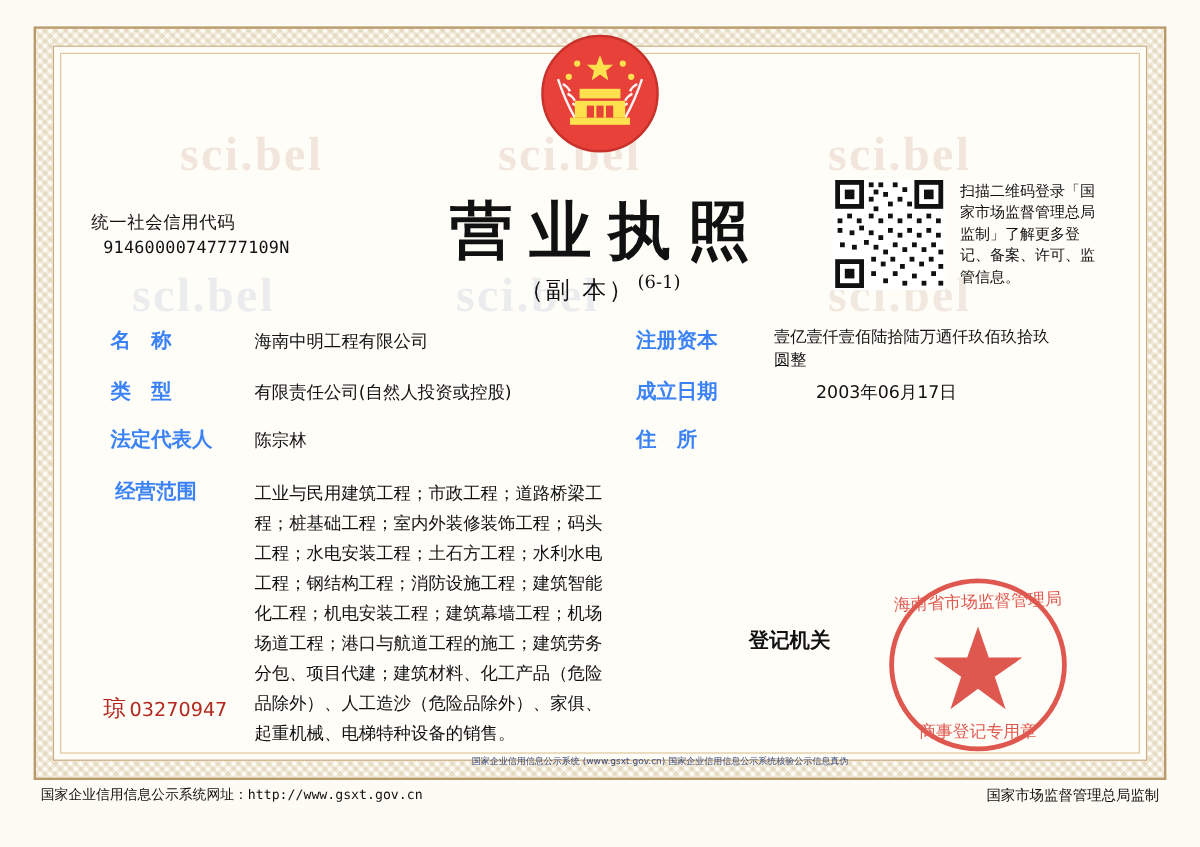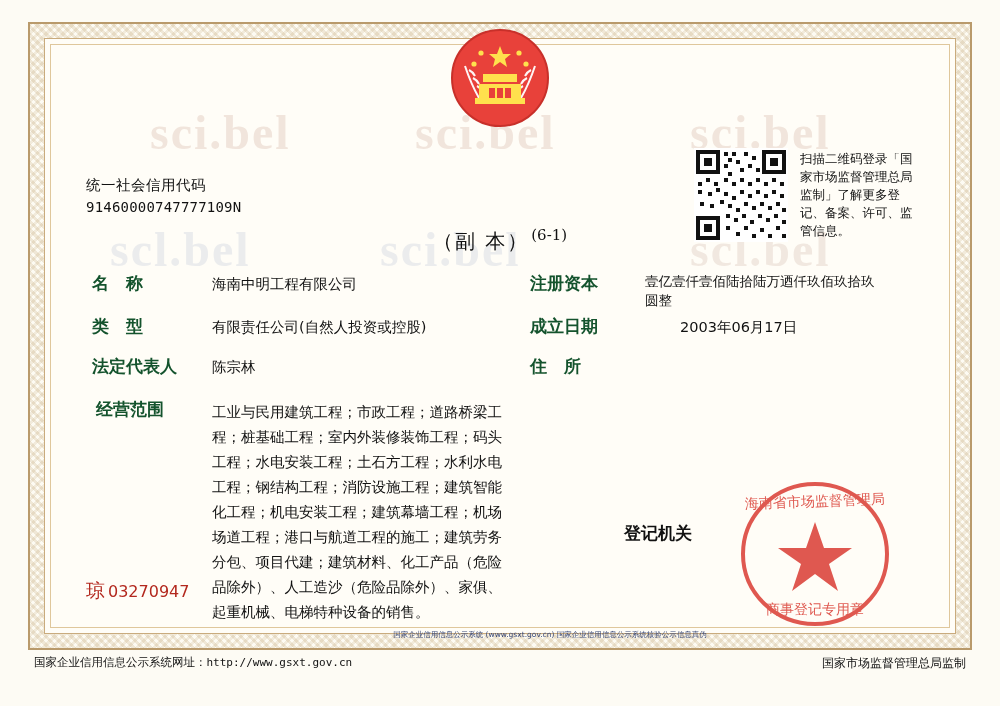--- a/index.html
+++ b/index.html
@@ -48,21 +48,21 @@
     position: absolute;
     left: 5px; top: 5px; right: 5px; bottom: 5px;
     border: 1px solid #dfc79c;
     pointer-events: none;
   }
   
   .watermark {
     position: absolute;
     font-family: "Liberation Serif", serif;
     color: rgba(206,170,150,0.28);
-    font-size: 48px;
+    font-size: 40px;
     letter-spacing: 2px;
     font-weight: bold;
     user-select: none;
   }
   .wm1 { left: 150px; top: 105px; }
   .wm2 { left: 415px; top: 105px; }
   .wm3 { left: 690px; top: 105px; }
   .wm4 { left: 110px; top: 222px; color: rgba(190,200,215,0.30); }
   .wm5 { left: 380px; top: 222px; color: rgba(190,200,215,0.30); }
   .wm6 { left: 690px; top: 222px; color: rgba(200,175,160,0.26); }
@@ -103,21 +103,21 @@
   .subtitle .serial {
     font-size: 15px;
     letter-spacing: 0;
     position: relative;
     top: -8px;
     margin-left: 2px;
   }
   
   .code-label {
     position: absolute;
-    left: 86px;
+    left: 76px;
     top: 176px;
     font-size: 14.5px;
     color: #111;
     letter-spacing: 0.5px;
     font-family: "DejaVu Sans", sans-serif;
   }
   .code-value {
     position: absolute;
     left: 86px;
     top: 199px;
@@ -142,21 +142,21 @@
     font-size: 12.5px;
     line-height: 18px;
     color: #111;
     font-family: "DejaVu Sans", sans-serif;
   }
   
   .field-label {
     position: absolute;
     font-size: 17px;
     font-weight: bold;
-    color: #14532d;
+    color: #3b82f6;
     font-family: Liberation Serif, serif;
   }
   .field-value {
     position: absolute;
     font-size: 14.5px;
     color: #111;
     font-family: "DejaVu Sans", sans-serif;
   }
   .name-label  { left: 92px;  top: 272px; width: 130px; display:flex; justify-content: space-between; }
   .name-value  { left: 212px; top: 275px; }
@@ -280,20 +280,21 @@
 
       <rect x="34" y="58" width="42" height="14" fill="#ffe14d"></rect>
       <rect x="30" y="72" width="50" height="6" fill="#ffe14d"></rect>
       <rect x="38" y="48" width="34" height="8" fill="#ffe14d"></rect>
       <rect x="44" y="62" width="6" height="10" fill="#e8413a"></rect>
       <rect x="60" y="62" width="6" height="10" fill="#e8413a"></rect>
       <rect x="52" y="62" width="6" height="10" fill="#e8413a"></rect>
     </svg>
   </div>
 
+  <div class="title">营业执照</div>
   <div class="subtitle">
     <span>（副 本）</span><span class="serial">(6-1)</span>
   </div>
 
   <div class="code-label">统一社会信用代码</div>
   <div class="code-value">91460000747777109N</div>
 
   <div class="qr">
     <svg width="94" height="94" viewBox="0 0 94 94">
       <rect width="94" height="94" fill="#ffffff"></rect>

